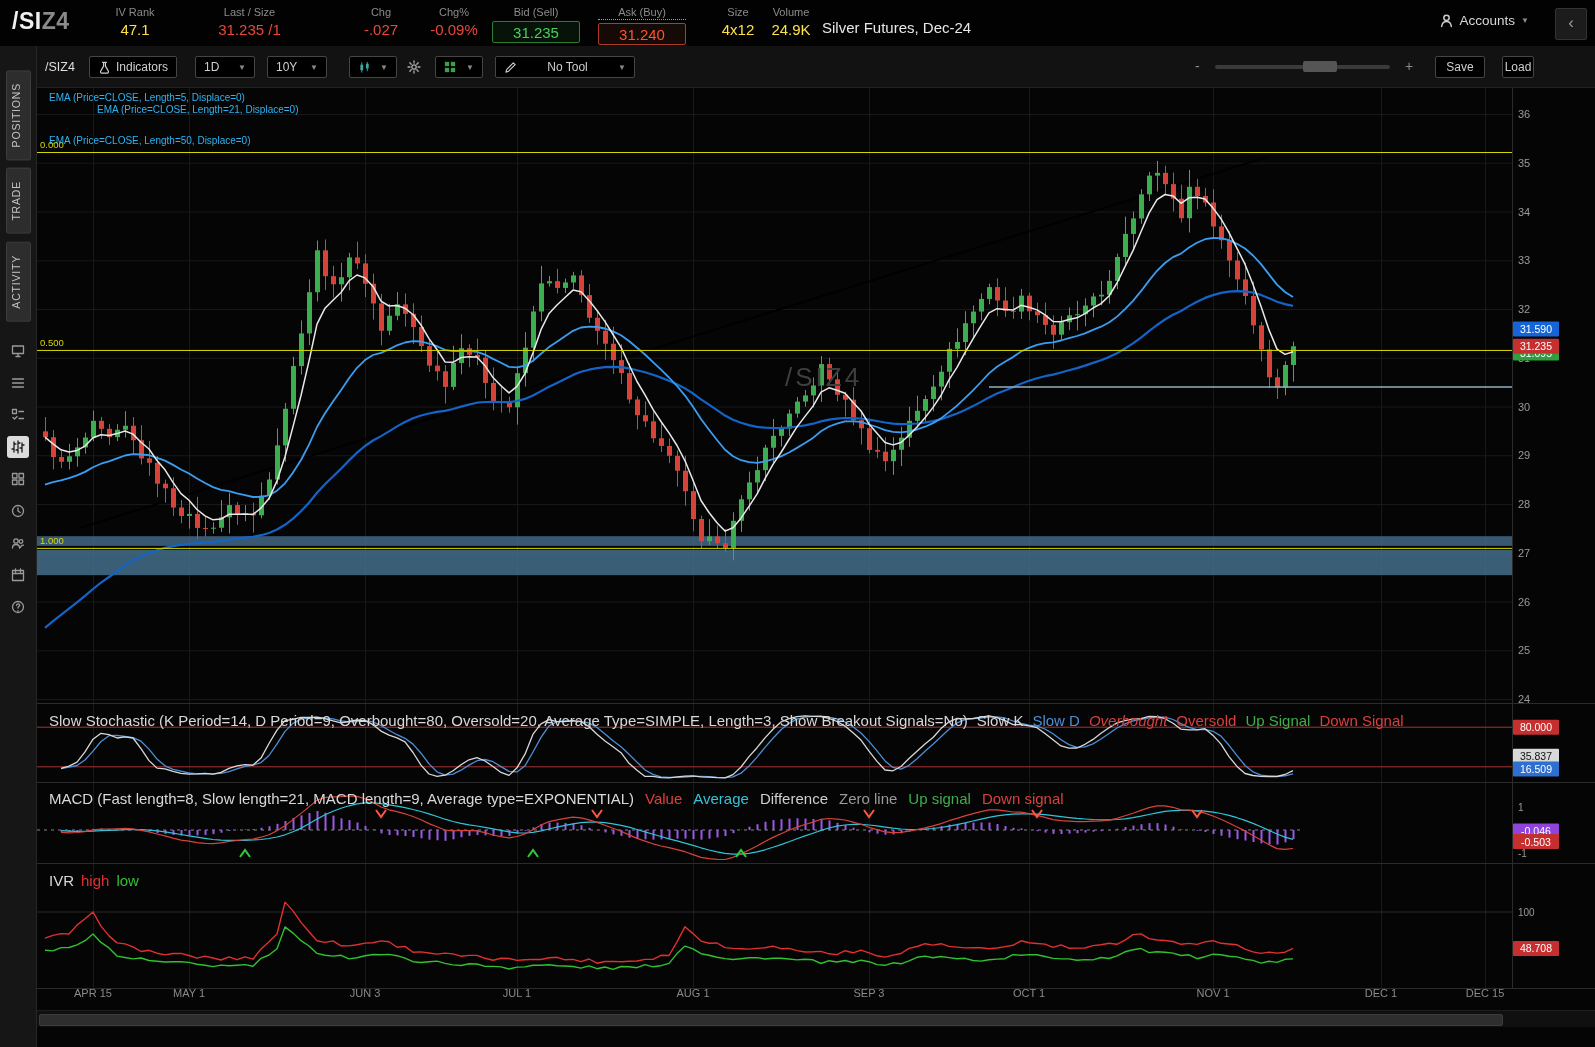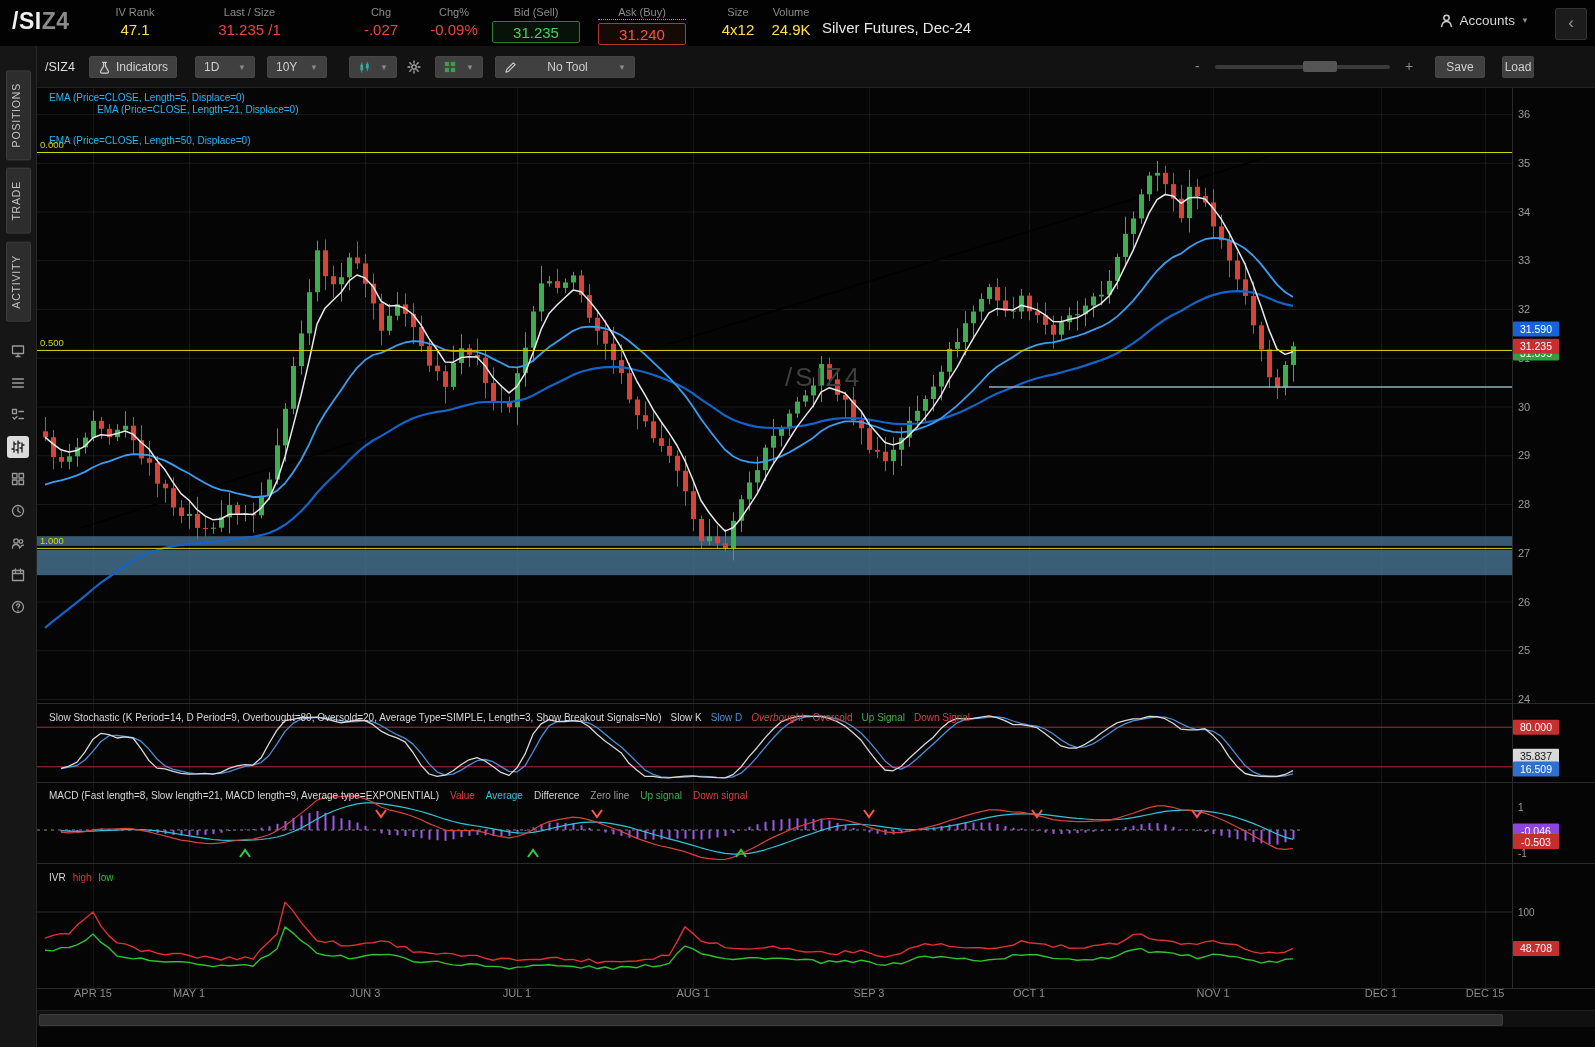--- a/index.html
+++ b/index.html
@@ -28,32 +28,32 @@
   #side-tabs{margin-top:24px;}
   .side-tab{width:25px;margin:0 auto 8px auto;background:#2d2d2d;border:1px solid #3d3d3d;border-radius:2px;color:#c4c4c4;
     font-size:10.5px;letter-spacing:.8px;writing-mode:vertical-rl;transform:rotate(180deg);padding:12px 3px;text-align:center;cursor:pointer;box-sizing:border-box;}
   #side-icons{margin-top:18px;display:flex;flex-direction:column;gap:10px;align-items:center;}
   .side-icon{width:22px;height:22px;display:flex;align-items:center;justify-content:center;color:#9a9a9a;cursor:pointer;}
   .side-icon.active{background:#dcdcdc;border-radius:3px;color:#1a1a1a;}
 
   
   .tbar{position:absolute;left:37px;top:46px;right:0;height:42px;background:#121212;border-bottom:1px solid #222;box-sizing:border-box;}
   .tb-sym{position:absolute;left:8px;top:14px;font-size:12.5px;color:#ddd;}
-  .tb-item{position:absolute;top:10px;height:22px;background:#404040;border:1px solid #454545;border-radius:2px;color:#cfcfcf;
+  .tb-item{position:absolute;top:10px;height:22px;background:#000000;border:1px solid #454545;border-radius:2px;color:#cfcfcf;
     font-size:12px;display:flex;align-items:center;gap:5px;padding:0 8px;box-sizing:border-box;cursor:pointer;white-space:nowrap;}
   .tb-plain{background:none;border:none;}
   .zoom-sign{position:absolute;top:12px;color:#8a8a8a;font-size:14px;cursor:pointer;}
   .zoom-track{position:absolute;top:19px;width:175px;height:4px;background:#3a3a3a;border-radius:2px;cursor:pointer;}
   .zoom-thumb{position:absolute;left:88px;top:-4px;width:34px;height:11px;background:#555;border-radius:2px;cursor:pointer;}
 
   
   .chart{position:absolute;left:37px;top:88px;width:1558px;height:959px;background:#050505;}
   #svg-host svg{display:block;}
   .ema-row{position:absolute;left:12px;color:#2fb3f2;font-size:10px;white-space:nowrap;cursor:pointer;text-align:right;}
-  .panel-label{position:absolute;left:12px;font-size:10px;color:#d8d8d8;display:flex;gap:11px;white-space:nowrap;align-items:baseline;cursor:pointer;}
+  .panel-label{position:absolute;left:12px;font-size:15px;color:#d8d8d8;display:flex;gap:11px;white-space:nowrap;align-items:baseline;cursor:pointer;}
   .scroll{position:absolute;left:0;top:922px;width:1558px;height:17px;background:#101010;border-top:1px solid #1e1e1e;box-sizing:border-box;}
   .scroll .thumb{position:absolute;left:2px;top:3px;width:1462px;height:10px;background:#2e2e2e;border:1px solid #3c3c3c;border-radius:2px;cursor:grab;}
 </style>
 </head>
 <body>
 
 <div class="app">
 
   <div class="hdr">
     <div class="logo"><span>/SI</span><span class="sub">Z4</span></div>

